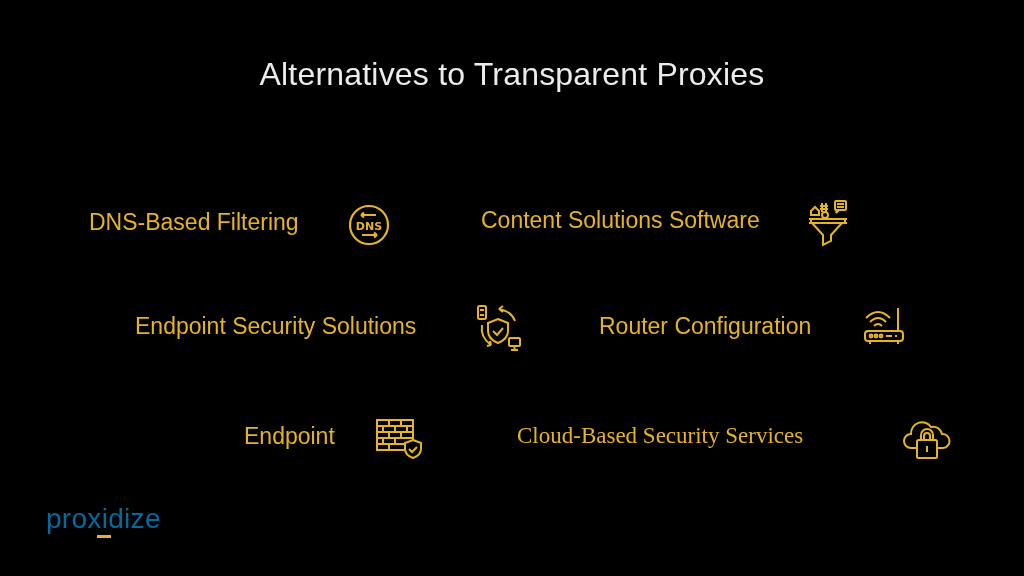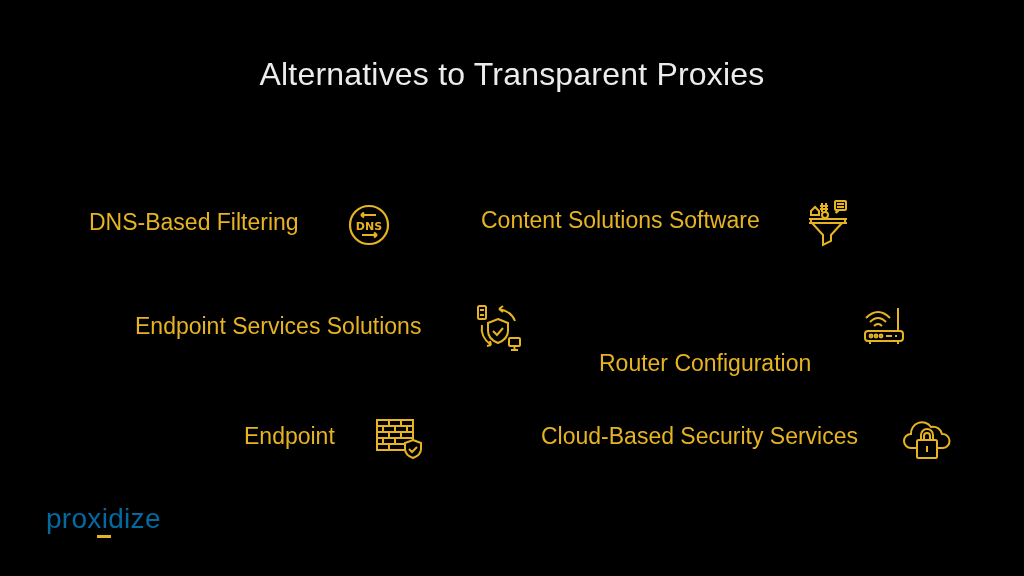--- a/index.html
+++ b/index.html
@@ -32,35 +32,35 @@
     <path d="M5 12 l4 -4 l4 4 v4 h-8 z"></path>
     <path d="M16 4 v9 M20 4 v9 M14 7 h8 M14 10 h8"></path>
     <rect x="29" y="2" width="11" height="9" rx="1"></rect>
     <path d="M31 11 l-1 3 l3 -3 M31 5 h7 M31 8 h7"></path>
     <circle cx="19" cy="16" r="3"></circle>
     <path d="M3 20 h38 M3 24 h38 M5 20 v4 M39 20 v4"></path>
     <path d="M6 24 L17 36 V46 L25 42 V36 L36 24"></path>
   </svg>
 </div>
 
-<div class="item" style="left:135px; top:313px;">Endpoint Services Solutions</div>
+<div class="item" style="left:135px; top:313px;">Endpoint Security Solutions</div>
 <div class="icon" style="left:473px; top:303px;">
   <svg width="50" height="52" viewBox="0 0 50 52" fill="none" stroke="#e6b422" stroke-width="2">
     <rect x="5" y="3" width="8" height="13" rx="1.5"></rect>
     <path d="M7 7 h4 M7 12 h4"></path>
     <path d="M26 6 Q38 8 42 18 M26 6 l4 -3 M26 6 l4 3"></path>
     <path d="M9 22 Q7 34 18 42 M18 42 l-4 1 M18 42 l-1 -4"></path>
     <path d="M25 16 l10 4 v8 q0 8 -10 12 q-10 -4 -10 -12 v-8 z"></path>
     <path d="M20 28 l4 4 l6 -7"></path>
     <rect x="36" y="35" width="11" height="8" rx="1"></rect>
     <path d="M41.5 43 v3 M38 47 h7"></path>
   </svg>
 </div>
 
-<div class="item" style="left:599px; top:313px;margin-top:37px;">Router Configuration</div>
+<div class="item" style="left:599px; top:313px;">Router Configuration</div>
 <div class="icon" style="left:862px; top:302px;">
   <svg width="46" height="46" viewBox="0 0 46 46" fill="none" stroke="#e6b422" stroke-width="2">
     <path d="M4 16 Q16 4 28 16"></path>
     <path d="M8 20 Q16 12 24 20"></path>
     <path d="M12 24 Q16 20 20 24"></path>
     <path d="M36 6 V29"></path>
     <rect x="3" y="29" width="38" height="10" rx="3"></rect>
     <circle cx="9" cy="34" r="1.4"></circle>
     <circle cx="14" cy="34" r="1.4"></circle>
     <circle cx="19" cy="34" r="1.4"></circle>
@@ -77,21 +77,21 @@
     <path d="M14 2 v6 M26 2 v6"></path>
     <path d="M8 8 v6 M20 8 v6 M32 8 v6"></path>
     <path d="M14 14 v6 M26 14 v6"></path>
     <path d="M8 20 v6 M20 20 v6"></path>
     <path d="M14 26 v6"></path>
     <path d="M38 22 l8 3 v6 q0 6 -8 9 q-8 -3 -8 -9 v-6 z" fill="#000"></path>
     <path d="M34 31 l3 3 l5 -5"></path>
   </svg>
 </div>
 
-<div class="item" style="left:541px; top:423px;">Cloud-Based Security Services</div>
+<div class="item" style="left:517px; top:423px;font-family:Liberation Serif, serif;">Cloud-Based Security Services</div>
 <div class="icon" style="left:901px; top:416px;">
   <svg width="52" height="48" viewBox="0 0 52 48" fill="none" stroke="#e6b422" stroke-width="2">
     <path d="M15 32 H10 a7 7 0 0 1 0 -14 a11 11 0 0 1 20 -7 a9 9 0 0 1 11 7 a7 7 0 0 1 1 14 H37"></path>
     <path d="M20 24 v-5 a6 6 0 0 1 12 0 v5"></path>
     <path d="M23 24 v-4 a3 3 0 0 1 6 0 v4"></path>
     <rect x="16" y="24" width="20" height="18" rx="1.5"></rect>
     <path d="M26 30 v6"></path>
   </svg>
 </div>
 

